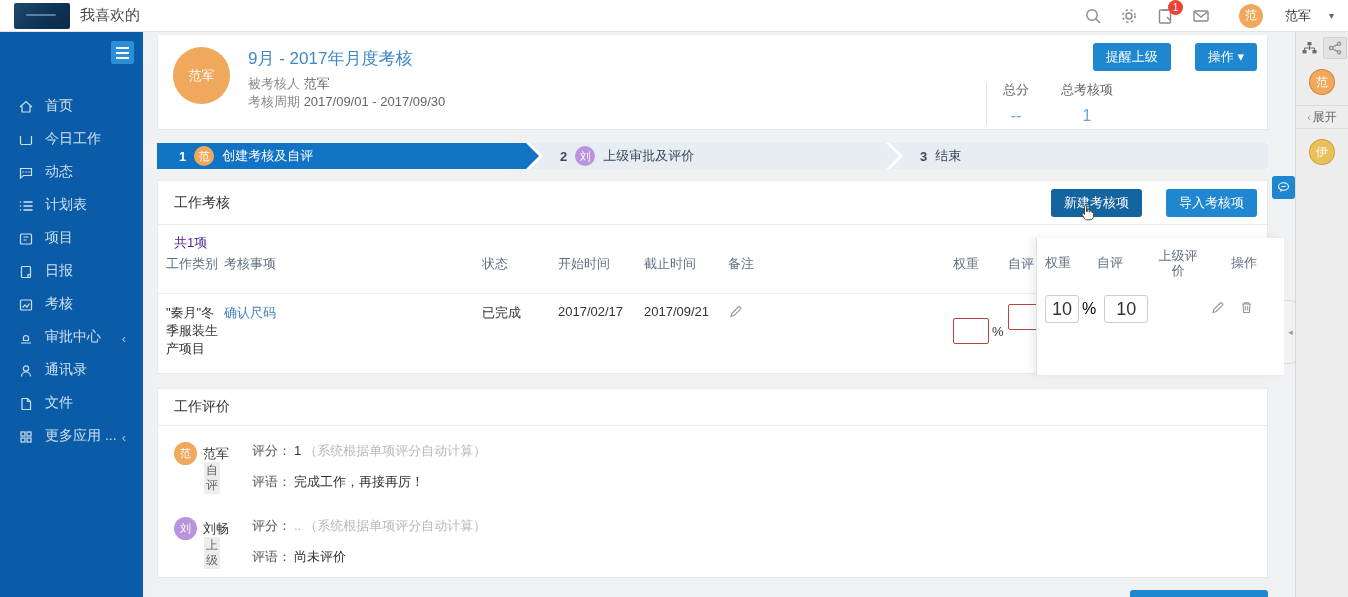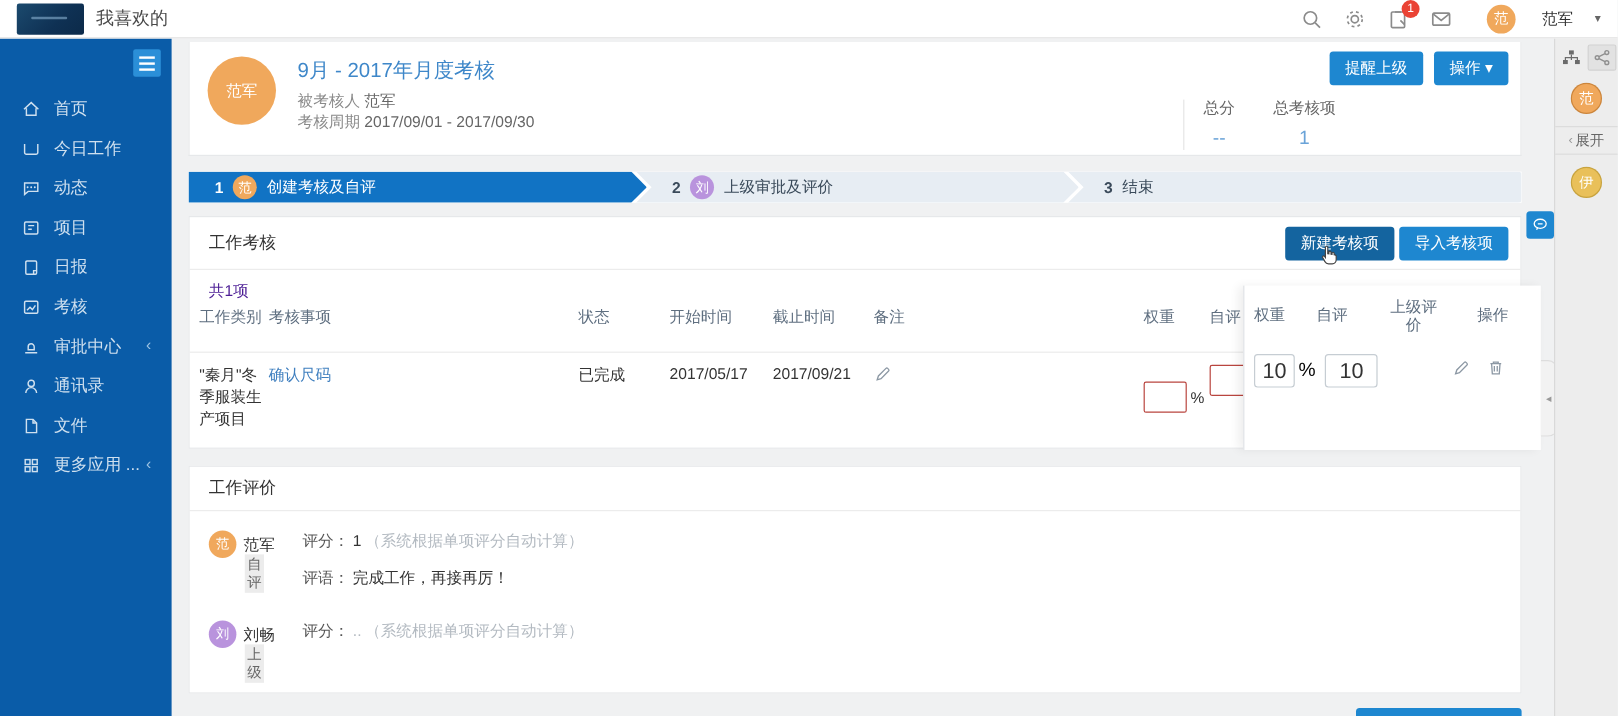--- a/index.html
+++ b/index.html
@@ -22,36 +22,36 @@
   .tb-avatar { width:24px; height:24px; font-size:12px; margin-left:12px; }
   .tb-user { font-size:13px; color:#333; margin-left:6px; }
   .caret { font-size:10px; color:#666; margin-left:2px; }
 
   
   .sidebar { position:absolute; left:0; top:32px; width:143px; height:565px; background:#0a5ca8; z-index:20; }
   .burger { width:23px; height:23px; background:#2b8fd8; border-radius:2px; margin:9px 9px 0 auto;
     display:flex; flex-direction:column; justify-content:center; gap:3px; align-items:center; cursor:pointer; }
   .burger i { display:block; width:13px; height:2px; background:#fff; }
   .s-list { margin-top:18px; }
-  .s-item { height:33px; display:flex; align-items:flex-start; padding-left:17px; color:#cfe0ef; font-size:14px; cursor:pointer; position:relative; }
+  .s-item { height:33px; display:flex; align-items:flex-end; padding-left:17px; color:#cfe0ef; font-size:14px; cursor:pointer; position:relative; }
   .s-ico { width:17px; height:17px; margin-right:11px; display:flex; align-items:center; justify-content:center; }
   .s-ico svg { stroke:#cfe0ef; fill:none; stroke-width:1.2; }
   .s-chev { position:absolute; right:17px; font-size:13px; color:#9ec4e3; }
 
   
   .main { position:absolute; left:143px; top:32px; width:1152px; height:565px; background:#f0f1f2; }
   .card { position:absolute; left:14px; width:1111px; background:#fff; border:1px solid #e6e8ea; }
 
   
   .hd-card { top:3px; height:95px; border-top:none; }
   .hd-avatar { position:absolute; left:15px; top:12px; width:57px; height:57px; font-size:13px; }
   .hd-title { position:absolute; left:90px; top:12px; font-size:17px; color:#3e87c9; }
   .hd-meta { position:absolute; left:90px; top:40px; font-size:13px; color:#666; line-height:18px; }
   .hd-meta .lab { color:#8a8a8a; }
-  .hd-btns { position:absolute; right:10px; top:8px; display:flex; gap:9px; }
+  .hd-btns { position:absolute; right:10px; top:8px; display:flex; gap:24px; }
   .btn { background:#1e87d0; color:#fff; border:none; border-radius:3px; font-size:13px;
     padding:5px 13px; cursor:pointer; font-family:inherit; }
   .btn.dark { background:#14649f; }
   .stats { position:absolute; left:828px; top:48px; height:42px; border-left:1px solid #e5e5e5; display:flex;align-items:flex-end; }
   .stat { text-align:center; padding:0 16px; }
   .stat .lab { font-size:13px; color:#666; }
   .stat .val { font-size:16px; color:#6aa3d8; margin-top:8px; }
 
   
   .steps { position:absolute; left:14px; top:111px; width:1111px; height:26px; background:#fff; display:flex; }
@@ -62,21 +62,21 @@
     clip-path:polygon(0 0,calc(100% - 13px) 0,100% 50%,calc(100% - 13px) 100%,0 100%); }
   .step2 { width:369px; margin-left:-9px; background:#e7edf3;
     clip-path:polygon(0 0,calc(100% - 13px) 0,100% 50%,calc(100% - 13px) 100%,0 100%,13px 50%); padding-left:30px; }
   .step3 { flex:1; margin-left:-9px; background:#e7edf3; border-radius:0 3px 3px 0;
     clip-path:polygon(0 0,100% 0,100% 100%,0 100%,13px 50%); padding-left:30px; }
 
   
   .work-card { top:148px; height:194px; }
   .sec-head { height:44px; display:flex; align-items:center; border-bottom:1px solid #ececec; padding:0 10px 0 16px; }
   .sec-title { font-size:14px; color:#333; }
-  .sec-btns { margin-left:auto; display:flex; gap:4px; position:relative; }
+  .sec-btns { margin-left:auto; display:flex; gap:24px; position:relative; }
   .count { font-size:13px; color:#4c1d95; padding:9px 16px 0; }
   .thead { position:absolute; left:0; top:60px; width:100%; display:flex; padding-left:8px;
     font-size:13px; color:#5f6f80; align-items:center; height:46px; }
   .trow { position:absolute; left:0; top:112px; width:100%; display:flex; padding-left:8px;
     font-size:13px; color:#333; border-top:1px solid #ececec; padding-top:10px; }
   .c0{width:58px;} .c1{width:258px;} .c2{width:76px;} .c3{width:86px;} .c4{width:84px;}
   .c5{width:225px;} .c6{width:55px;} .c7{width:55px;}
   .cat { line-height:18px; }
   .link { color:#3f7fbf; cursor:pointer; }
   .inp { border:1px solid #b9453f; border-radius:2px; width:36px; height:26px; background:#fff; font-size:13px; text-align:right; padding-right:4px; font-family:inherit; }
@@ -197,20 +197,28 @@
           <svg width="16" height="16" viewBox="0 0 16 16">
             <path d="M2.5 3.5h11v7h-8l-3 2.5z"></path>
             <path d="M5 7h.01M8 7h.01M11 7h.01" stroke-linecap="round" stroke-width="1.6"></path>
           </svg>
         </span>
       <span>动态</span>
     </div>
     <div class="s-item">
       <span class="s-ico">
           <svg width="16" height="16" viewBox="0 0 16 16">
+            <path d="M6 4h8M6 8h8M6 12h8M2.5 4h.01M2.5 8h.01M2.5 12h.01" stroke-linecap="round" stroke-width="1.6"></path>
+          </svg>
+        </span>
+      <span>计划表</span>
+    </div>
+    <div class="s-item">
+      <span class="s-ico">
+          <svg width="16" height="16" viewBox="0 0 16 16">
             <rect x="2.5" y="3" width="11" height="10" rx="1"></rect>
             <path d="M5.5 6h5M5.5 9h3"></path>
           </svg>
         </span>
       <span>项目</span>
     </div>
     <div class="s-item">
       <span class="s-ico">
           <svg width="16" height="16" viewBox="0 0 16 16">
             <rect x="3.5" y="2.5" width="9" height="11" rx="1"></rect>
@@ -335,21 +343,21 @@
       <div class="c4">截止时间</div>
       <div class="c5">备注</div>
       <div class="c6">权重</div>
       <div class="c7">自评</div>
     </div>
 
     <div class="trow">
       <div class="c0 cat">"秦月"冬季服装生产项目</div>
       <div class="c1"><span class="link">确认尺码</span></div>
       <div class="c2">已完成</div>
-      <div class="c3">2017/05/17</div>
+      <div class="c3">2017/02/17</div>
       <div class="c4">2017/09/21</div>
       <div class="c5"><span class="edit-ico">
         <svg width="15" height="15" viewBox="0 0 15 15">
               <path d="M3 12.5l1-3.2 6.3-6.3a1 1 0 0 1 1.4 0l.8.8a1 1 0 0 1 0 1.4L6.2 11.5z"></path>
             </svg></span></div>
       <div class="c6" style="display:flex;align-items:center;">
         <input class="inp" value="" style="">
         <span class="pct">%</span>
       </div>
       <div class="c7"><input class="inp" style="width: 40px;" value=""></div>
@@ -401,20 +409,21 @@
     </div>
 
     <div class="entry" style="top:128px;">
       <div class="who">
         <span class="avatar purple">刘</span>
         <span class="nm">刘畅</span>
         <span class="role">上级</span>
       </div>
       <div class="lines">
         <div><span>评分：</span><span class="val note">..</span><span class="note">（系统根据单项评分自动计算）</span></div>
+        <div class="line2"><span>评语：</span><span class="val">尚未评价</span></div>
       </div>
     </div>
   </div>
 
   <div class="bottom-btn"></div>
 
   <div class="chat-btn">
     <svg width="15" height="15" viewBox="0 0 15 15" fill="none" stroke="#fff" stroke-width="1.1">
       <ellipse cx="7.5" cy="6.5" rx="5" ry="3.8"></ellipse>
         <path d="M4.5 11.5l1-2.2"></path>

